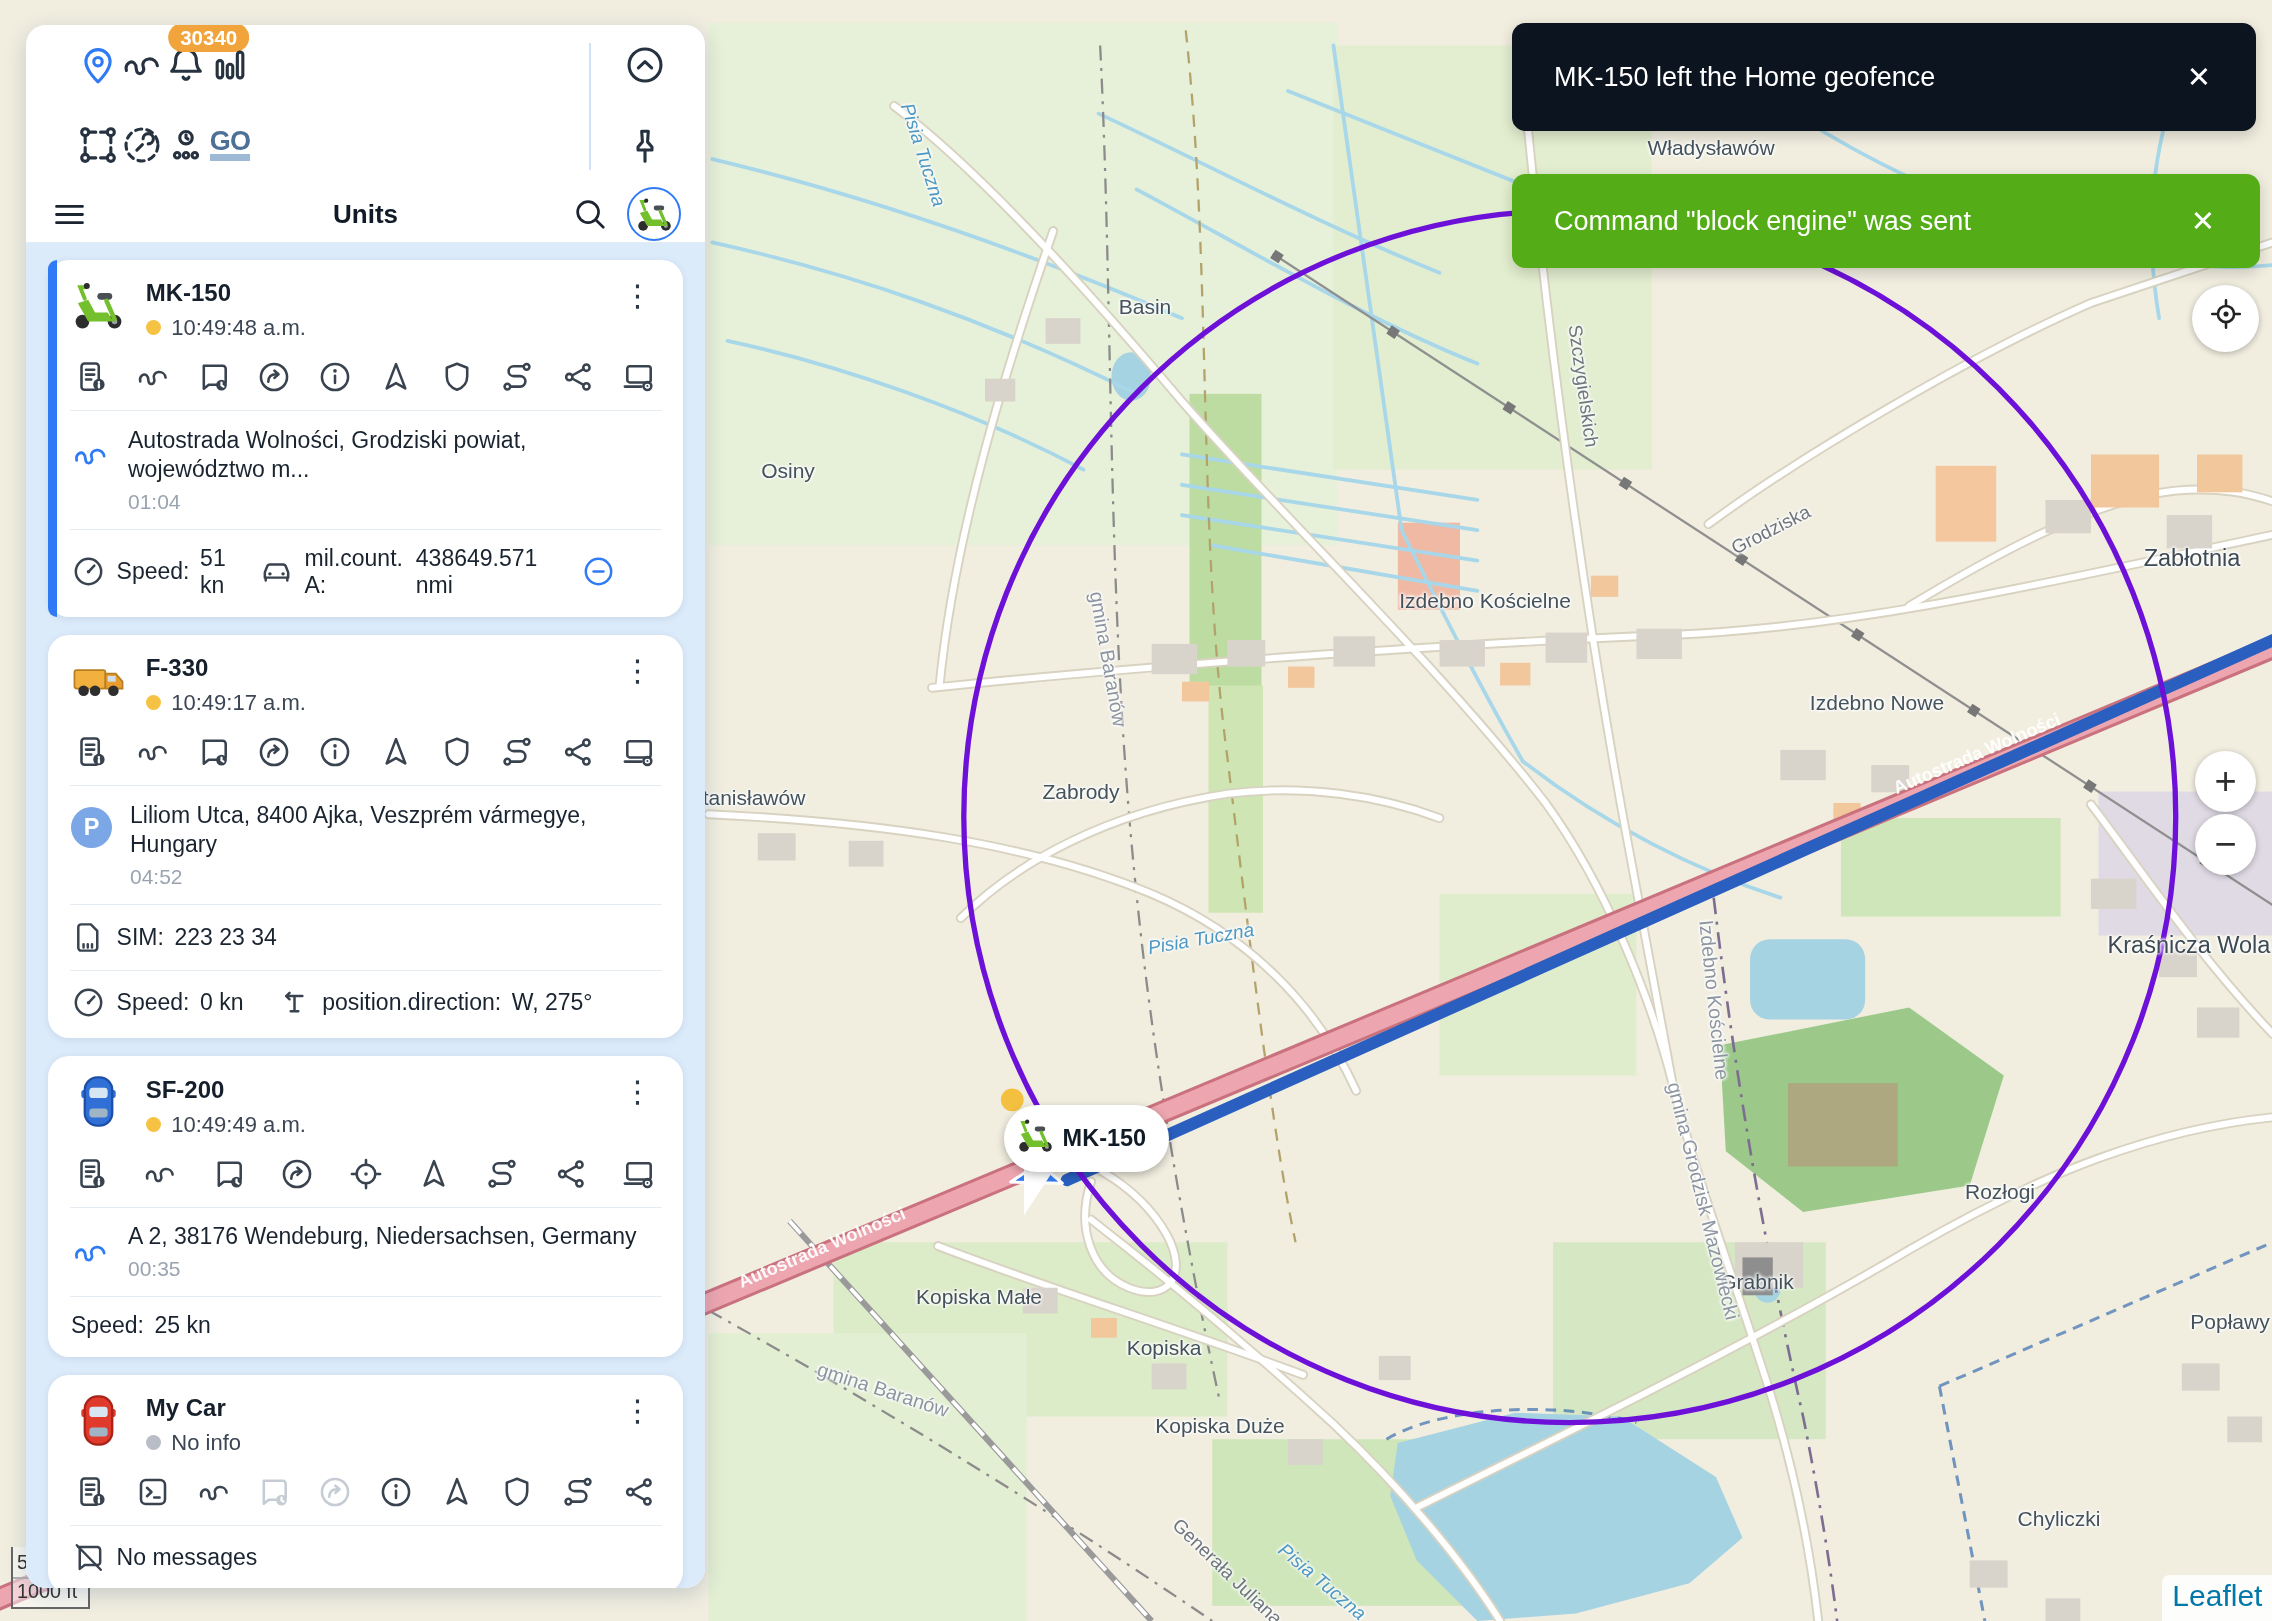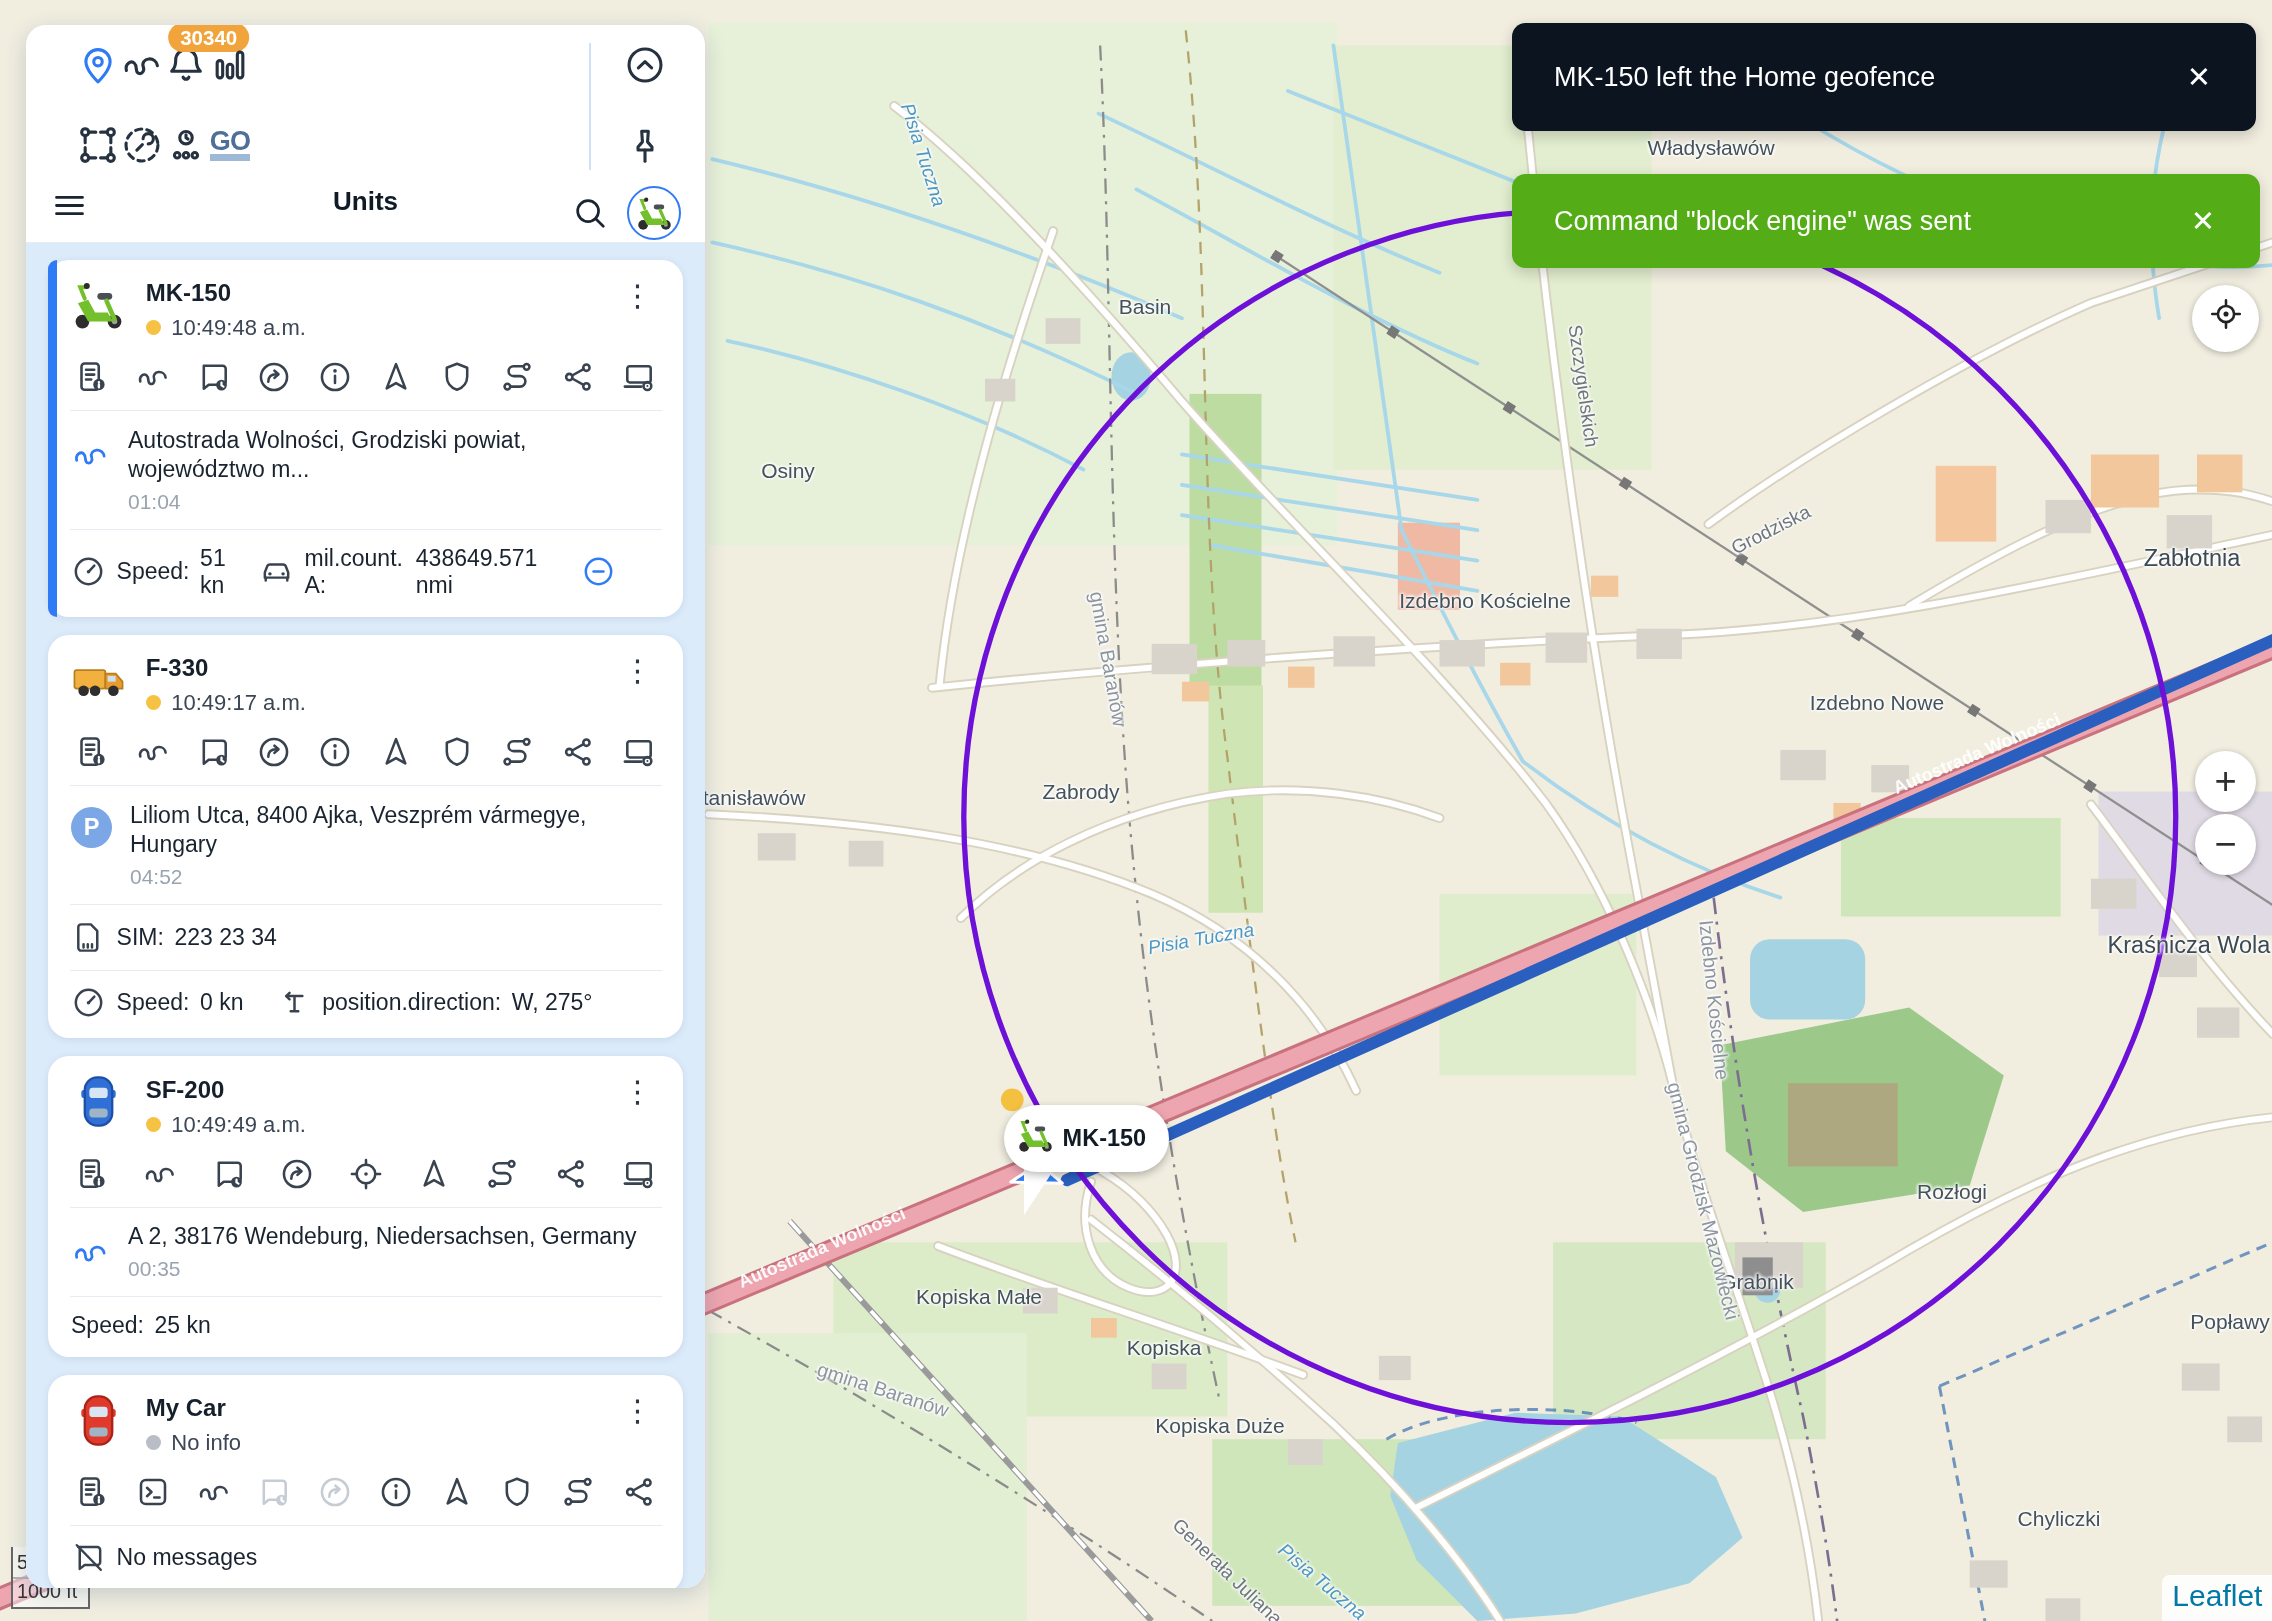--- a/index.html
+++ b/index.html
@@ -60,21 +60,21 @@
   .tb-icon svg{width:44px;height:44px;}
   .tb-icon.active{color:#2f7af5;}
   .tb-badge{position:absolute;left:50%;top:-19.7px;transform:translateX(-22%);background:#f2a43c;color:#fff;
     font-size:20.5px;font-weight:700;padding:2.3px 12px;border-radius:15px;white-space:nowrap;}
   .tb-div{position:absolute;left:563px;top:18px;width:1.5px;height:127px;background:#cfe2f6;}
   .tb-right{position:absolute;left:595px;width:47px;height:47px;color:#273241;display:flex;align-items:center;justify-content:center;cursor:pointer;}
   .tb-right svg{width:44px;height:44px;}
   #tb-r1{top:16.7px;} #tb-r2{top:98px;}
   .go-logo{font-size:27px;font-weight:900;color:#4e7096;letter-spacing:-0.8px;border-bottom:7.6px solid #9db9d6;line-height:.95;cursor:pointer;}
 
-  #units-header{position:relative;height:56px;flex:none;border-bottom:0.8px solid #e3edf8;display:flex;align-items:flex-start;padding:0 24px;}
+  #units-header{position:relative;height:56px;flex:none;border-bottom:0.8px solid #e3edf8;display:flex;align-items:center;padding:0 24px;}
   #uh-title{position:absolute;left:0;right:0;text-align:center;font-size:26px;font-weight:700;color:#101b27;}
   #uh-burger{width:39px;height:39px;color:#1b2531;cursor:pointer;z-index:1;}
   #uh-burger svg{width:39px;height:39px;}
   #uh-right{margin-left:auto;display:flex;align-items:center;gap:18px;z-index:1;}
   #uh-search{width:38px;height:38px;color:#1b2531;cursor:pointer;}
   #uh-search svg{width:38px;height:38px;}
   #uh-avatar{width:50px;height:50px;border-radius:50%;border:2.3px solid #2f7af5;background:#fff;display:flex;align-items:center;justify-content:center;cursor:pointer;}
   #uh-avatar svg{width:39px;height:39px;}
 
   #unit-list{flex:1;background:#dcebfa;padding:16.7px 22px;display:flex;flex-direction:column;gap:18px;overflow:hidden;}
@@ -260,21 +260,21 @@
 
     <div id="map-labels">
         <div class="maplabel" style="left: 1145px; top: 307px;">Basin</div>
         <div class="maplabel" style="left: 788px; top: 471px;">Osiny</div>
         <div class="maplabel" style="left: 1485px; top: 601px;">Izdebno Kościelne</div>
         <div class="maplabel" style="left: 1877px; top: 703px;">Izdebno Nowe</div>
         <div class="maplabel town" style="left: 2192px; top: 558px;">Zabłotnia</div>
         <div class="maplabel town" style="left: 2189px; top: 945px;">Kraśnicza Wola</div>
         <div class="maplabel" style="left: 747px; top: 798px;">Stanisławów</div>
         <div class="maplabel" style="left: 1081px; top: 792px;">Zabrody</div>
-        <div class="maplabel" style="left: 1952px; top: 1192px;">Rozłogi</div>
+        <div class="maplabel" style="left: 2000px; top: 1192px;">Rozłogi</div>
         <div class="maplabel" style="left: 1757px; top: 1282px;">Grabnik</div>
         <div class="maplabel" style="left: 2230px; top: 1322px;">Popławy</div>
         <div class="maplabel" style="left: 2059px; top: 1519px;">Chyliczki</div>
         <div class="maplabel" style="left: 979px; top: 1297px;">Kopiska Małe</div>
         <div class="maplabel" style="left: 1164px; top: 1348px;">Kopiska</div>
         <div class="maplabel" style="left: 1220px; top: 1426px;">Kopiska Duże</div>
         <div class="maplabel" style="left: 1711px; top: 148px;">Władysławów</div>
         <div class="maplabel adm" style="left: 1108px; top: 659px; transform: translate(-50%, -50%) rotate(80deg);">gmina Baranów</div>
         <div class="maplabel adm" style="left: 883px; top: 1390px; transform: translate(-50%, -50%) rotate(18deg);">gmina Baranów</div>
         <div class="maplabel street" style="left: 1583px; top: 386px; transform: translate(-50%, -50%) rotate(82deg);">Szczygielskich</div>

